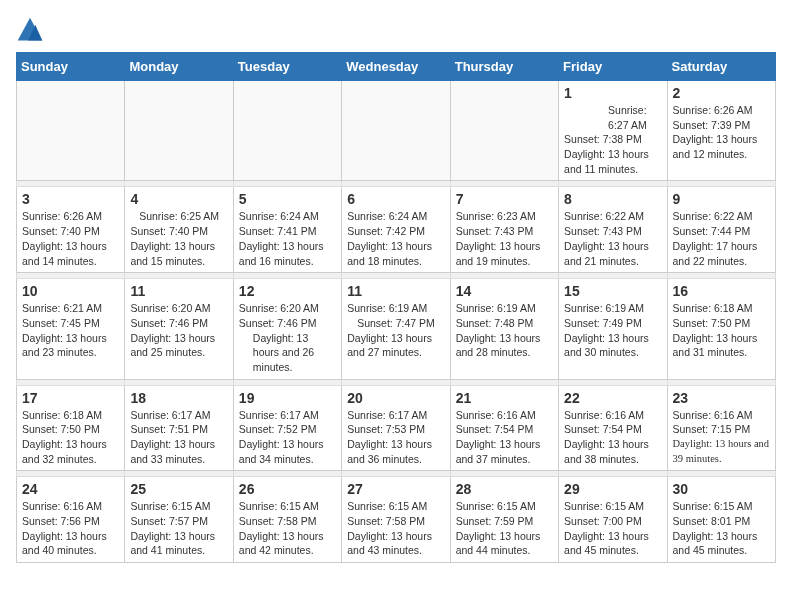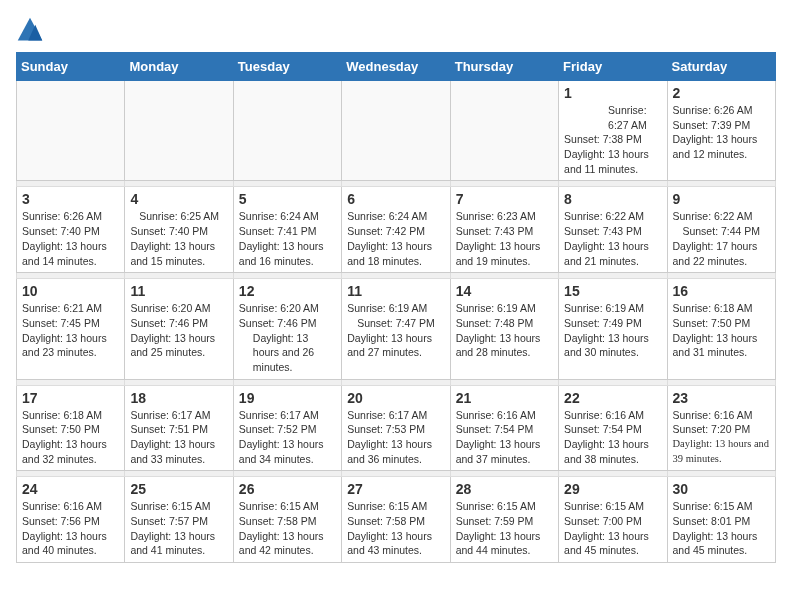--- a/index.html
+++ b/index.html
@@ -201,21 +201,21 @@
           <div class="day-info">
             <span style="display: block;">Sunrise: 6:22 AM</span>
             <span style="display: block;">Sunset: 7:43 PM</span>
             <span style="display: block;">Daylight: 13 hours and 21 minutes.</span>
           </div>
         </td>
         <td>
           <span class="day-number">9</span>
           <div class="day-info">
             <span style="display: block;">Sunrise: 6:22 AM</span>
-            <span style="display: block; text-align: center;">Sunset: 7:44 PM</span>
+            <span style="display: block;">Sunset: 7:44 PM</span>
             <span style="display: block;">Daylight: 17 hours and 22 minutes.</span>
           </div>
         </td>
       </tr>
       <tr class="row-sep">
         <td></td>
         <td></td>
         <td></td>
         <td></td>
         <td></td>
@@ -335,21 +335,21 @@
           <div class="day-info">
             <span style="display: block;">Sunrise: 6:16 AM</span>
             <span style="display: block;">Sunset: 7:54 PM</span>
             <span style="display: block;">Daylight: 13 hours and 38 minutes.</span>
           </div>
         </td>
         <td>
           <span class="day-number">23</span>
           <div class="day-info">
             <span style="display: block;">Sunrise: 6:16 AM</span>
-            <span style="display: block;">Sunset: 7:20 PM</span>
+            <span style="display: block;">Sunset: 7:15 PM</span>
             <span style="display: block; font-family: Liberation Serif, serif;">Daylight: 13 hours and 39 minutes.</span>
           </div>
         </td>
       </tr>
       <tr class="row-sep">
         <td></td>
         <td></td>
         <td></td>
         <td></td>
         <td></td>

